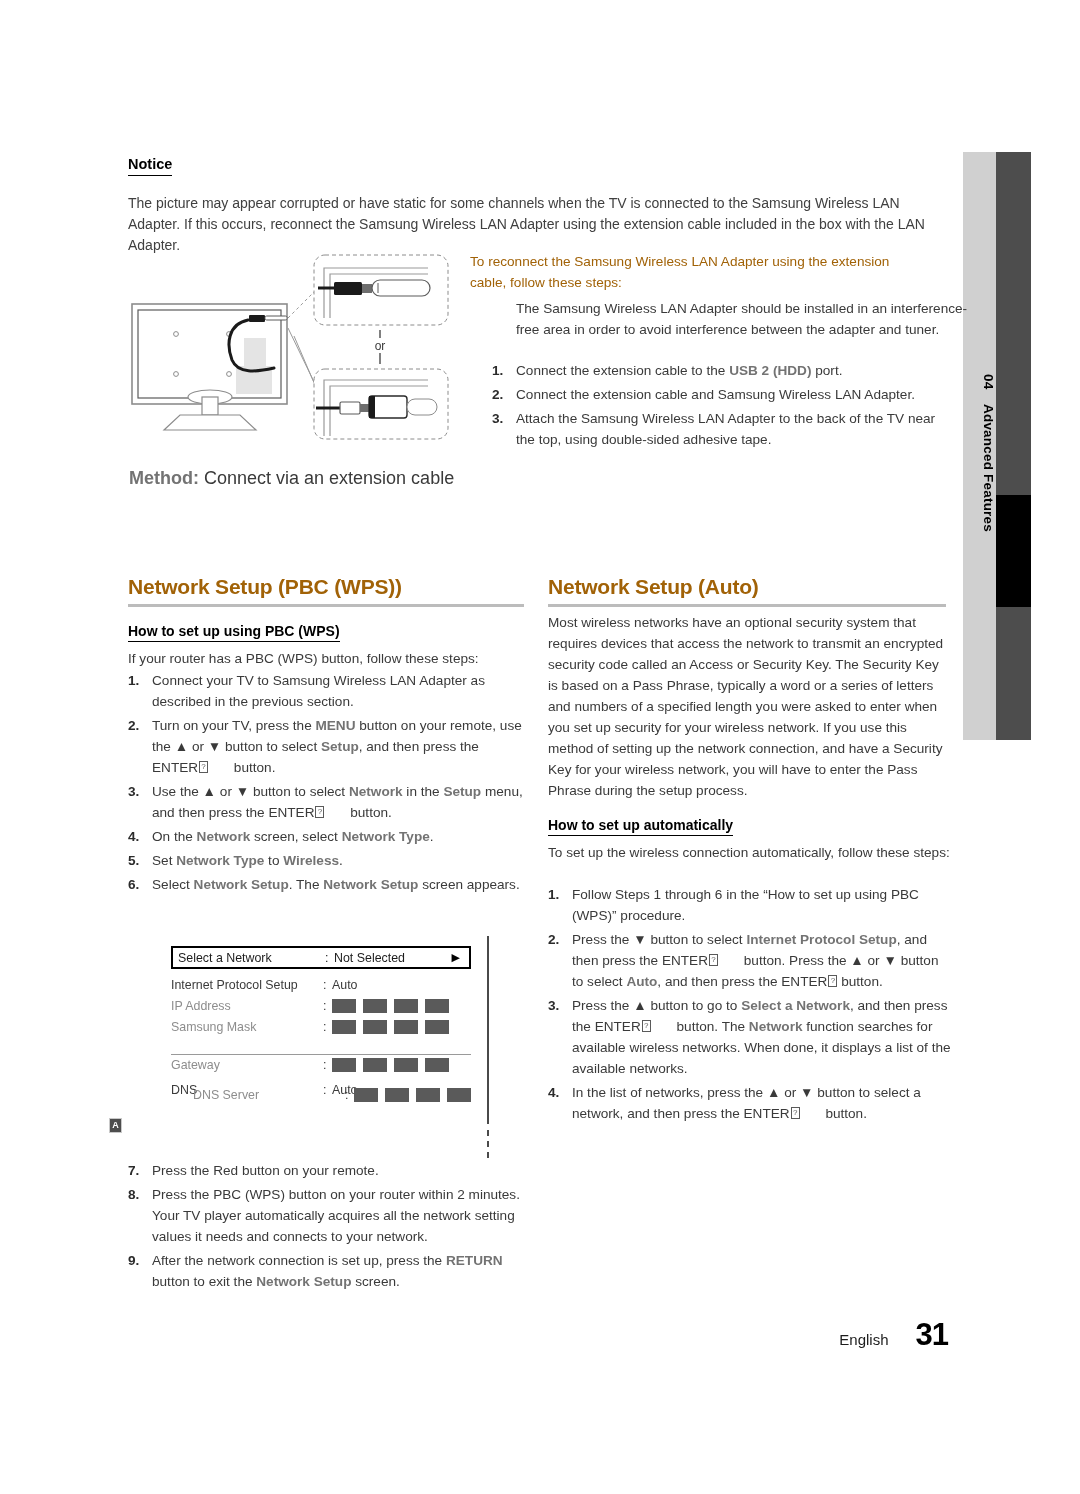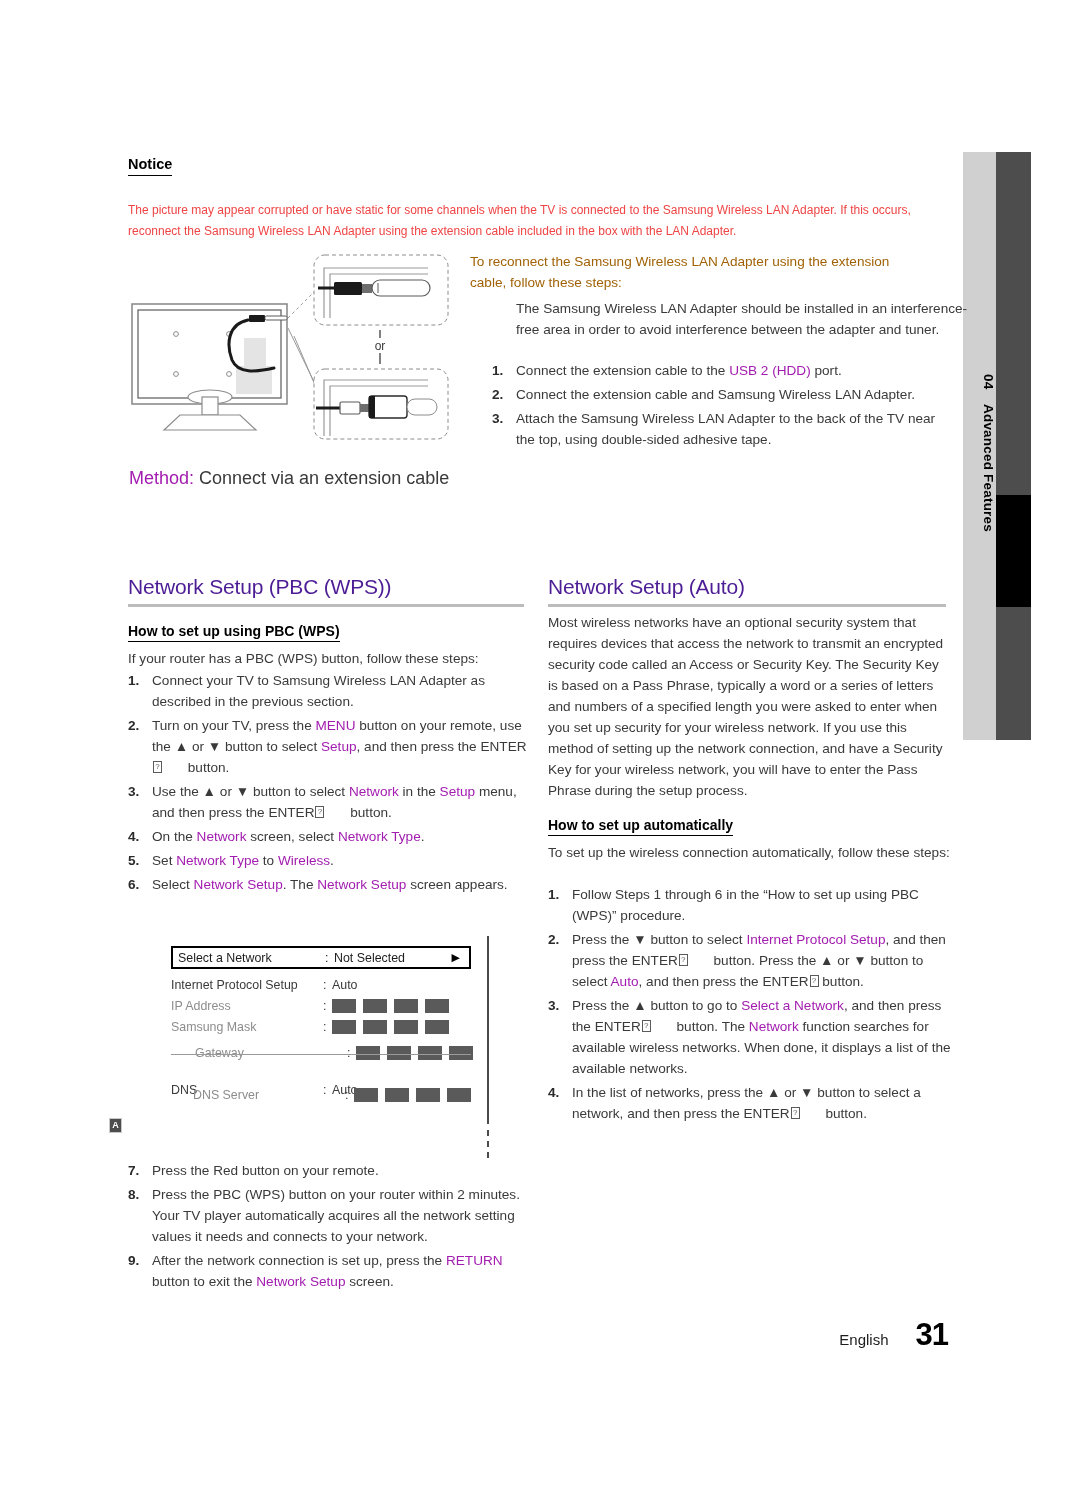--- a/index.html
+++ b/index.html
@@ -24,52 +24,52 @@
   }
   .tab-num{margin-bottom:14px;}
 
   
   .notice-h{
     position:absolute;left:128px;top:157px;
     font-size:14.5px;font-weight:bold;color:#000;
     border-bottom:1.6px solid #000;padding-bottom:2px;line-height:1.1;
   }
   .notice-body{
-    position:absolute;left:128px;top:200px;width:818px;
-    font-size:12px;line-height:21px;color:#ef4444;
+    position:absolute;left:128px;top:193px;width:818px;
+    font-size:14px;line-height:21px;color:#404040;
   }
 
   .intro-right{
     position:absolute;left:470px;top:251px;width:455px;
     font-size:13.6px;line-height:21px;color:#a16207;
   }
 
   .list{position:absolute;}
   .li{display:flex;margin-bottom:3px;}
   .li .num{width:24px;flex:0 0 24px;font-weight:bold;font-size:13.6px;color:#2b2b2b;line-height:21px;}
   .li .txt{flex:1;font-size:13.6px;line-height:21px;color:#3a3a3a;}
   .sub{padding-left:24px;font-size:13.6px;line-height:21px;color:#3a3a3a;margin-bottom:3px;}
 
-  b, .b{font-weight:normal;color:#a21caf;}
+  b, .b{font-weight:bold;color:#737373;}
 
   
   .tofu{
     display:inline-block;width:9px;height:12px;
     border:1.4px solid #5a5a5a;position:relative;
     vertical-align:-1px;margin-left:1px;box-sizing:border-box;
   }
   .tofu::after{
     content:"?";position:absolute;left:0;right:0;top:-2px;
     font-size:8px;line-height:13px;text-align:center;color:#5a5a5a;
   }
   .entergap{display:inline-block;width:22px;}
 
   
   .sec-h{
-    position:absolute;font-size:21px;font-weight:normal;color:#4c1d95;
+    position:absolute;font-size:21px;font-weight:bold;color:#a16207;
     letter-spacing:-.2px;line-height:1.1;
   }
   .sec-rule{position:absolute;height:2.5px;background:#bcbcbc;}
   .sub-h{
     position:absolute;font-size:14px;font-weight:bold;color:#000;
     border-bottom:1.6px solid #000;padding-bottom:2px;line-height:1.1;
   }
 
   .para{position:absolute;font-size:13.6px;line-height:21px;color:#3a3a3a;}
 
@@ -262,21 +262,21 @@
         <div class="osd-row dim" style="top: 80px;">
           <span class="lbl">Samsung Mask</span>
           <span class="colon">:</span>
           <span class="blocks">
             <span class="blk"></span>
             <span class="blk"></span>
             <span class="blk"></span>
             <span class="blk"></span>
           </span>
         </div>
-        <div class="osd-row dim" style="top: 106px; margin-left: 24px;">
+        <div class="osd-row dim" style="top: 118px;">
           <span class="lbl">Gateway</span>
           <span class="colon">:</span>
           <span class="blocks">
             <span class="blk"></span>
             <span class="blk"></span>
             <span class="blk"></span>
             <span class="blk"></span>
           </span>
         </div>
         <div class="osd-hr" style="top: 118px;"></div>

